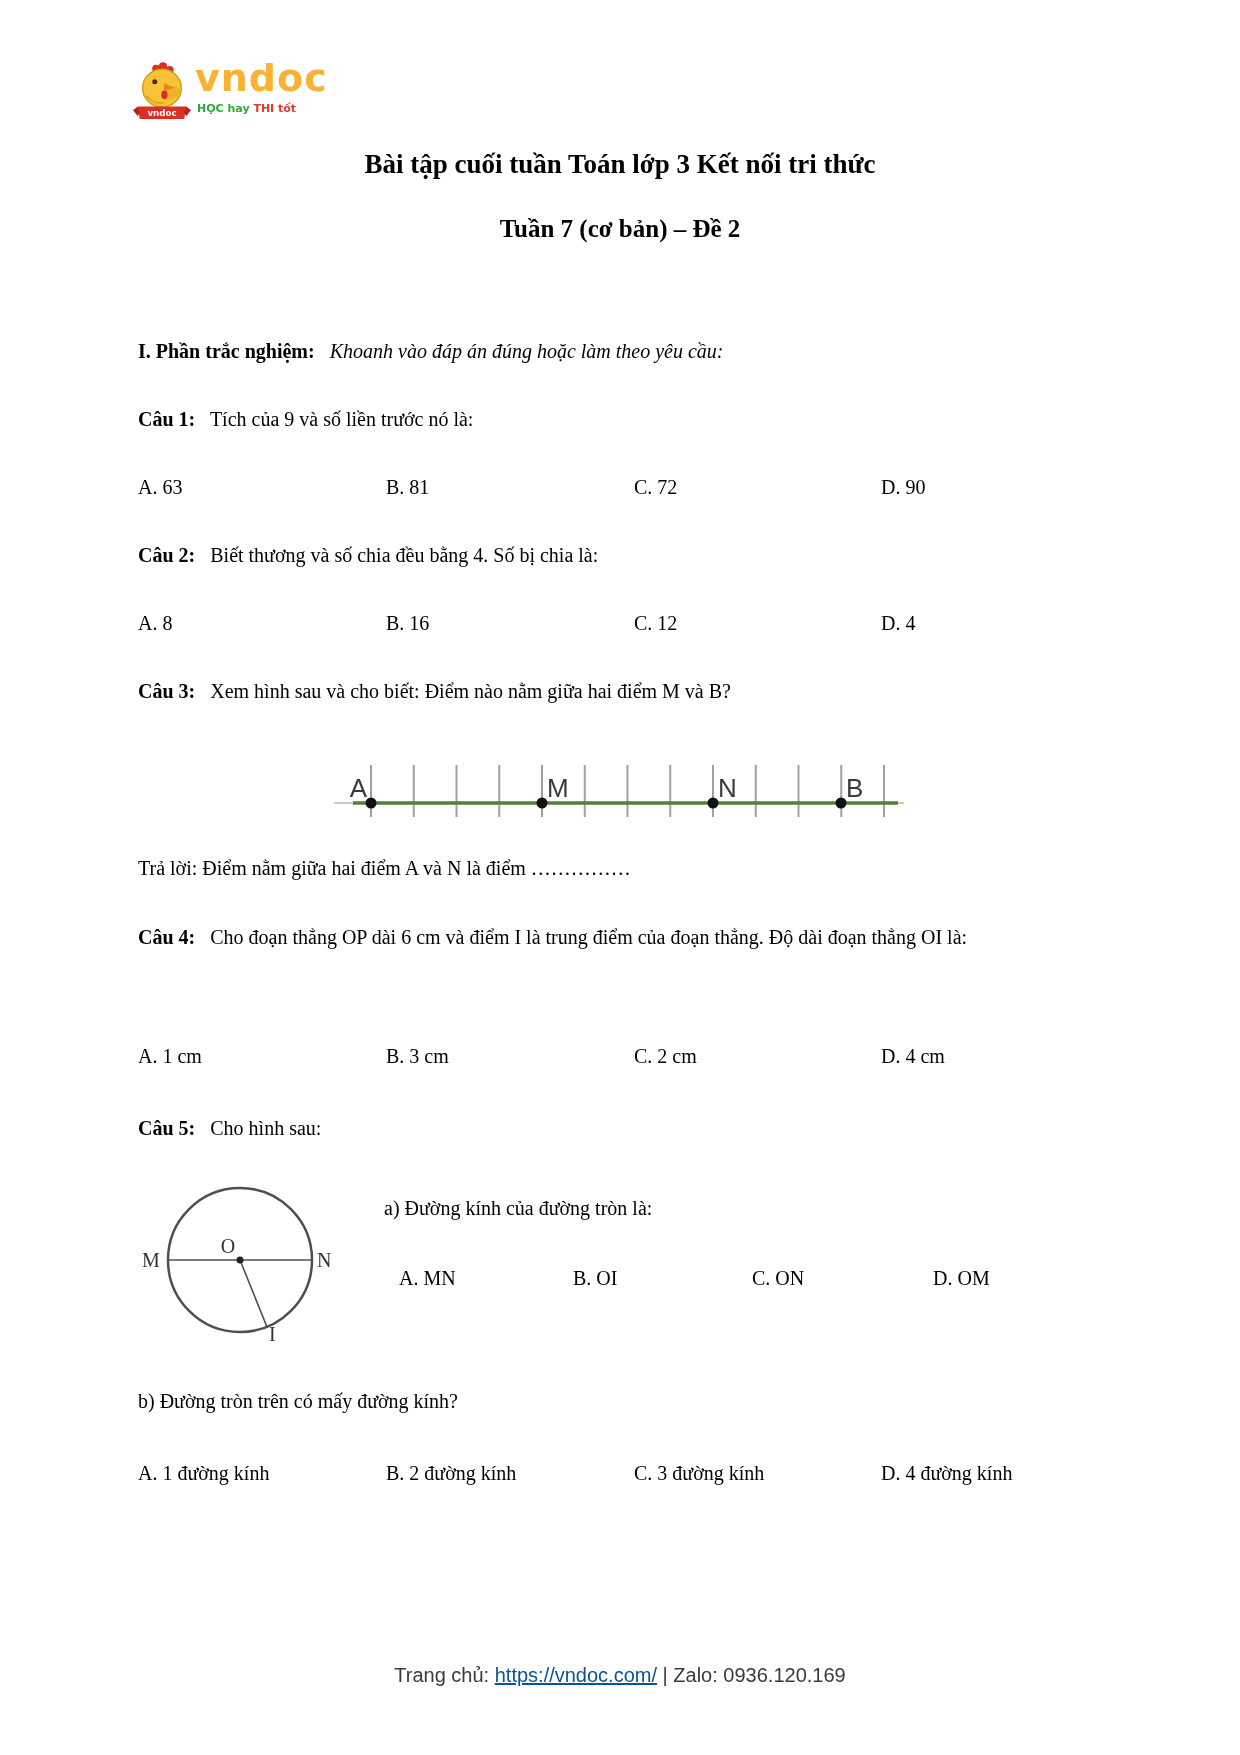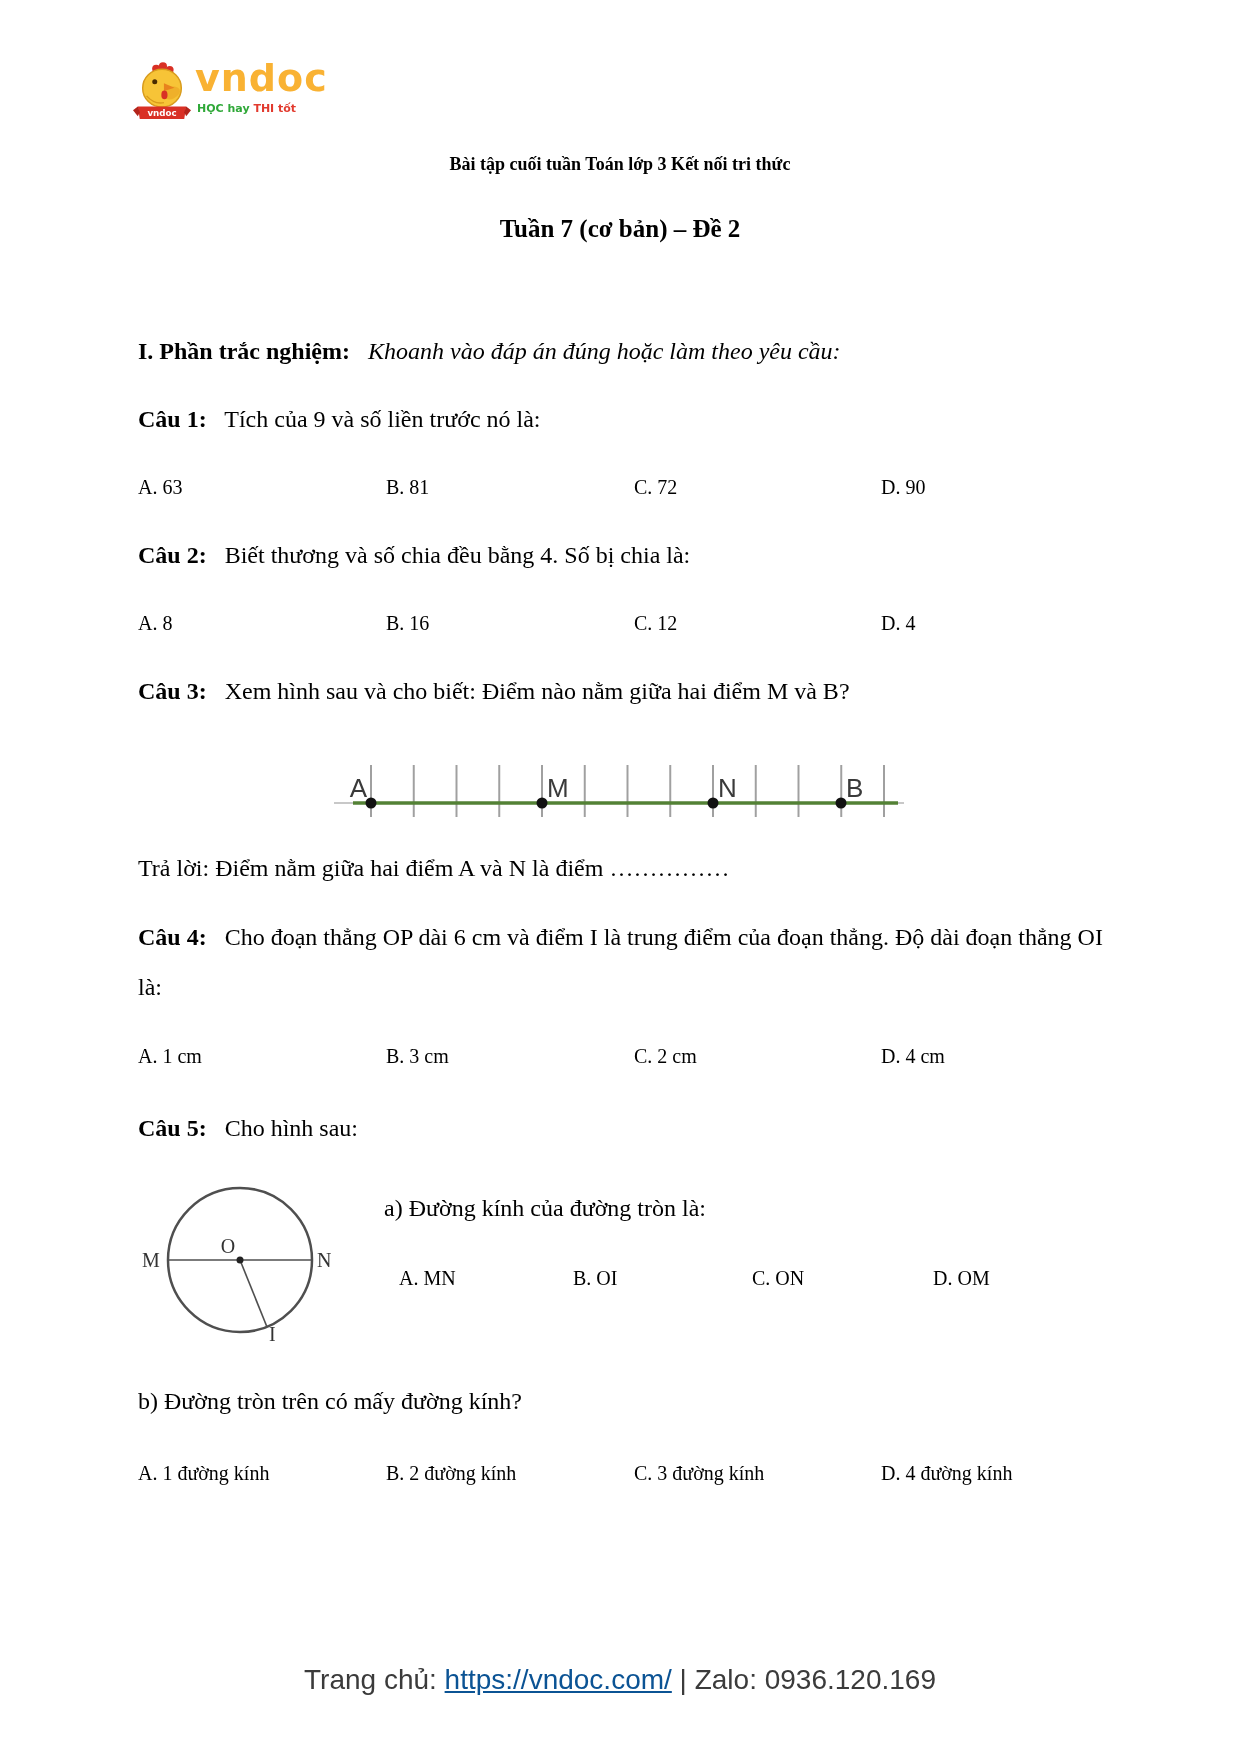--- a/index.html
+++ b/index.html
@@ -8,45 +8,45 @@
   
   .logo{position:absolute;left:133px;top:57px;width:220px;height:66px;}
   .logo svg{position:absolute;left:0;top:4px;}
   .brand{position:absolute;left:62px;top:2px;font-family:"DejaVu Sans",sans-serif;
          font-weight:bold;font-size:38px;letter-spacing:1px;color:#F9B233;line-height:38px;}
   .tagline{position:absolute;left:64px;top:44px;font-family:"DejaVu Sans",sans-serif;
            font-weight:bold;font-size:11px;line-height:16px;white-space:nowrap;}
   .tag-green{color:#2FA838;} .tag-red{color:#E23A2E;}
   
   .doc-title{position:absolute;left:0;top:148px;width:100%;text-align:center;
-             font-weight:bold;font-size:18px;line-height:33px;}
+             font-weight:bold;font-size:27px;line-height:33px;}
   .doc-subtitle{position:absolute;left:0;top:212px;width:100%;text-align:center;
                 font-weight:bold;font-size:25px;line-height:33px;}
   
-  .line{position:absolute;left:138px;font-size:24px;line-height:33px;white-space:nowrap;}
+  .line{position:absolute;left:138px;font-size:20px;line-height:33px;white-space:nowrap;}
   .wrap{white-space:normal;}
   .b{font-weight:bold;} .i{font-style:italic;}
   .opts{position:absolute;left:0;top:0;width:1092px;height:34px;font-size:20px;line-height:33px;}
   .opts span{position:absolute;white-space:nowrap;}
   .opts-std span:nth-child(1){left:138px;}
   .opts-std span:nth-child(2){left:386px;}
   .opts-std span:nth-child(3){left:634px;}
   .opts-std span:nth-child(4){left:881px;}
   .opts-a span:nth-child(1){left:399px;}
   .opts-a span:nth-child(2){left:573px;}
   .opts-a span:nth-child(3){left:752px;}
   .opts-a span:nth-child(4){left:933px;}
   
   .numberline{position:absolute;left:330px;top:762px;}
   .circlefig{position:absolute;left:140px;top:1178px;}
   .fig-label{font-family:"Liberation Sans","DejaVu Sans",sans-serif;font-size:26px;fill:#3a3a3a;}
   .circ-label{font-family:"Liberation Serif","DejaVu Serif",serif;font-size:20px;fill:#333;}
   
   .footer{position:absolute;left:0;top:1664px;width:100%;text-align:center;
-          font-family:"Liberation Sans","DejaVu Sans",sans-serif;font-size:28px;color:#3b3b3b;}
+          font-family:"Liberation Sans","DejaVu Sans",sans-serif;font-size:20px;color:#3b3b3b;}
   .footer a{color:#0b5394;text-decoration:underline;}
 </style>
 </head>
 <body>
 
 <div class="page">
 
   <div class="logo">
     <svg width="58" height="62" viewBox="0 0 60 64">
       <circle cx="24" cy="8" r="4.2" fill="#D93025"></circle>

